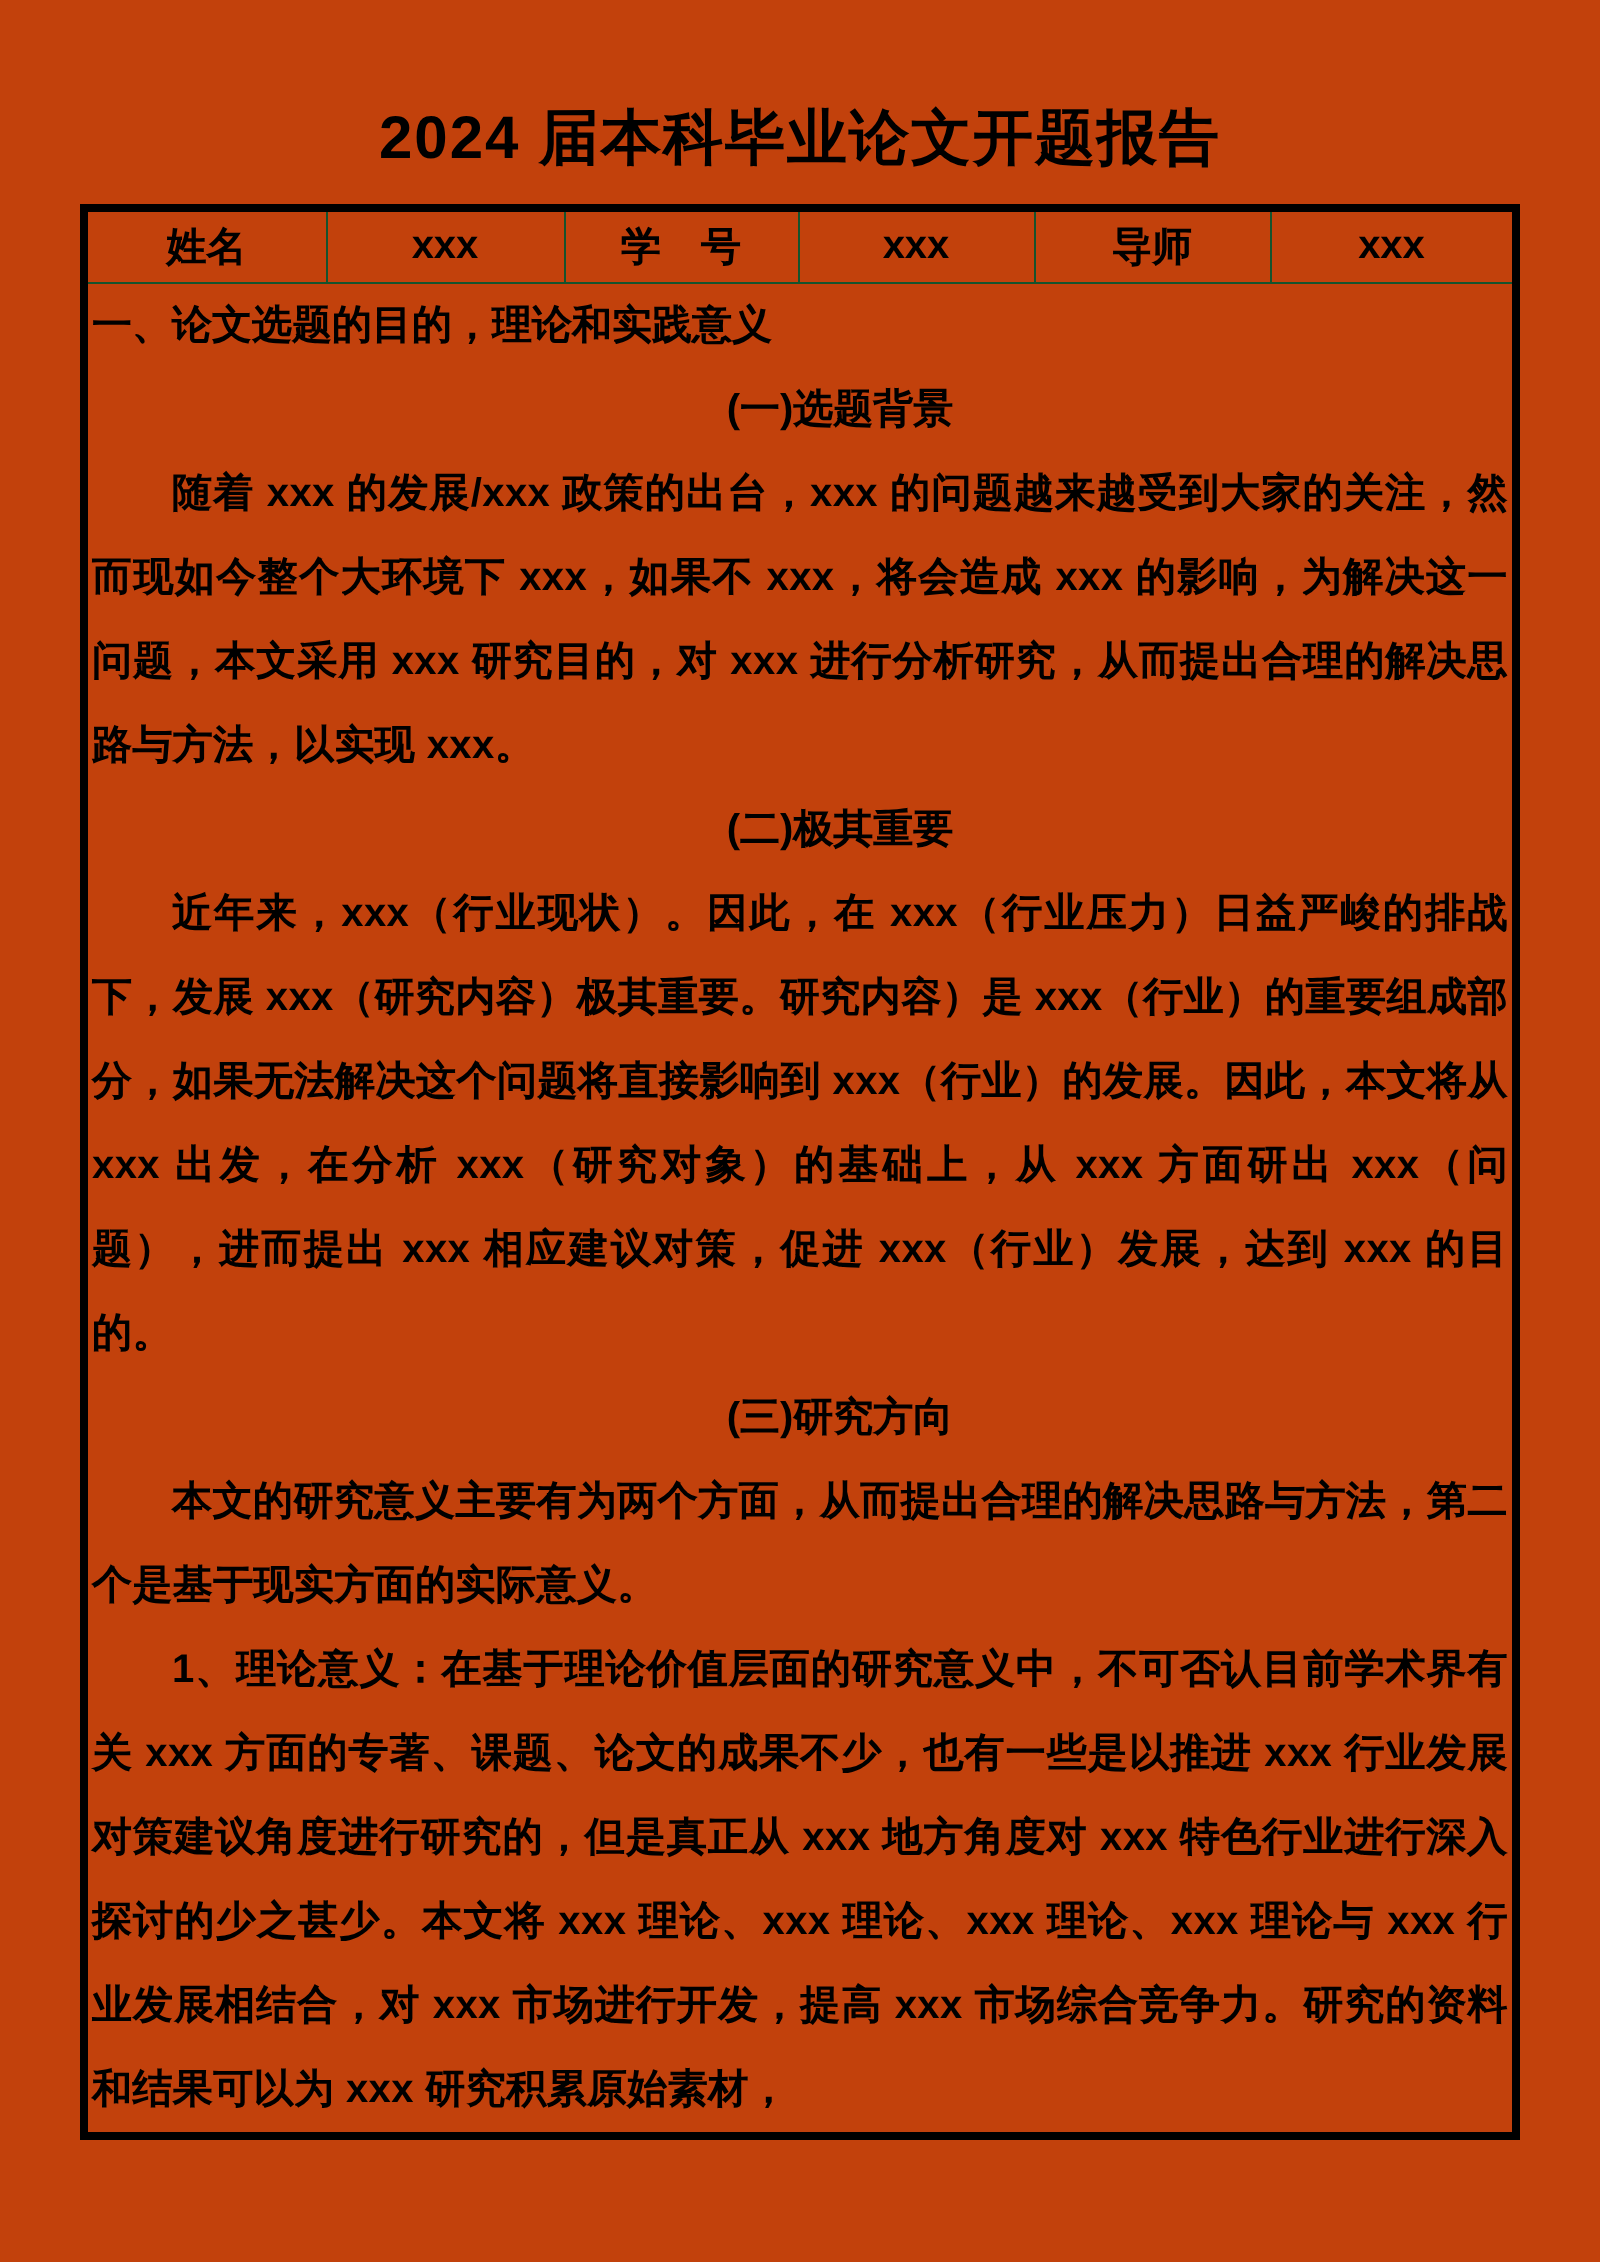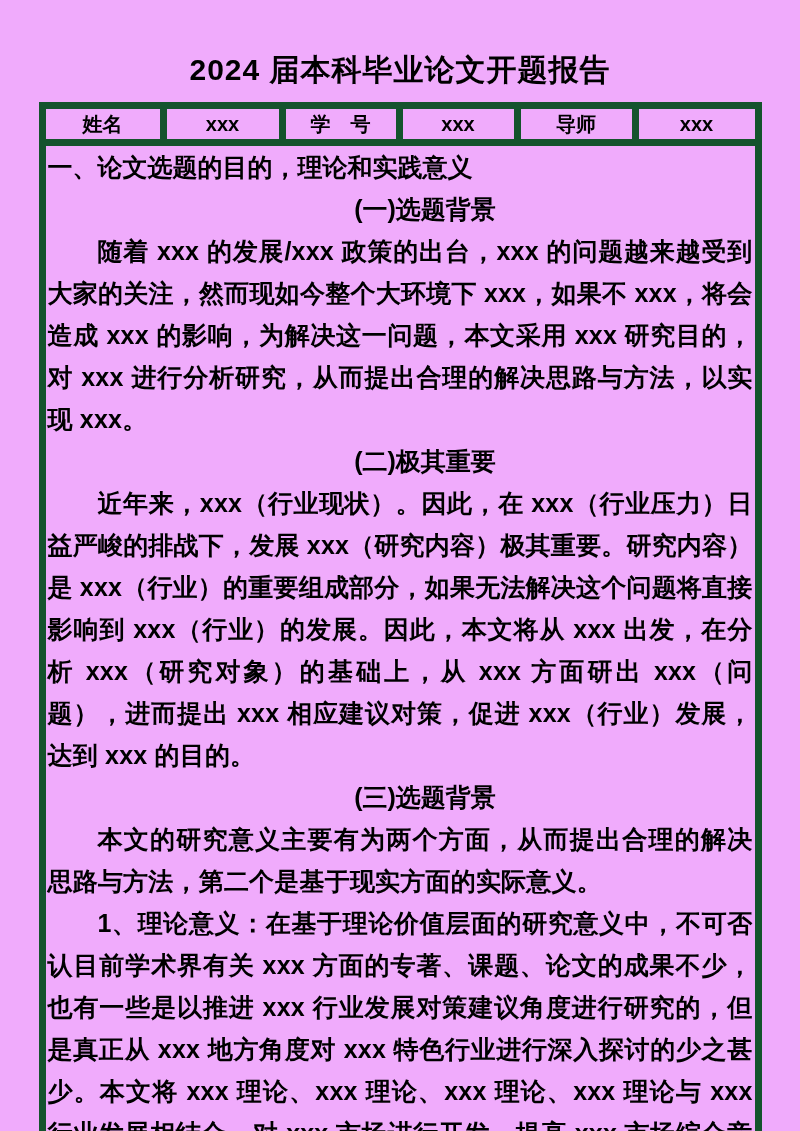--- a/index.html
+++ b/index.html
@@ -1,43 +1,43 @@
 <!DOCTYPE html>
 <html><head>
 <meta charset="utf-8">
 <style>
   * { margin:0; padding:0; box-sizing:border-box; }
   html,body { background:#e9e9e9; }
   .page {
-    width:800px; height:1131px; background:#f0abfc; margin:0 auto;
+    width:800px; height:1131px; background:#c2410c; margin:0 auto;
     position:relative; overflow:hidden; color:#000;
     font-family:"Liberation Sans","DejaVu Sans",sans-serif;
   }
   .doc-title {
     margin-top:50px; text-align:center;
     font-size:30px; font-weight:bold; letter-spacing:1px;
     line-height:40px;
   }
   table.form {
     width:716px; margin:12px auto 0 auto;
     border-collapse:collapse; table-layout:fixed;
     border:4px solid #000;
   }
   table.form td {
-    border:7px solid #14532d;
+    border:1px solid #14532d;
     height:37px; text-align:center; vertical-align:middle;
     font-size:20px; font-weight:bold; overflow:hidden;
     padding:0 2px;
   }
   td.topic-value { font-size:21px; letter-spacing:0.5px; }
   td.body-cell {
     height:838px; vertical-align:top; text-align:left;
     font-weight:normal; padding:2px 7px 0 7px;
   }
-  .body-cell .line { font-size:25px; line-height:42px; }
+  .body-cell .line { font-size:20px; line-height:42px; }
   .body-cell .sec-heading { font-weight:bold; text-align:left; }
   .body-cell .sub-heading { font-weight:bold; text-indent:2em; }
   .body-cell p.para {
     text-indent:2em; text-align:justify;
     letter-spacing:0.2px;
   }
 </style>
 </head>
 <body>
 
@@ -63,21 +63,21 @@
         <td>导师</td>
         <td>xxx</td>
       </tr>
       <tr>
         <td class="body-cell" colspan="6">
           <div class="line sec-heading">一、论文选题的目的，理论和实践意义</div>
           <div class="line sub-heading">(一)选题背景</div>
           <p class="line para">随着 xxx 的发展/xxx 政策的出台，xxx 的问题越来越受到大家的关注，然而现如今整个大环境下 xxx，如果不 xxx，将会造成 xxx 的影响，为解决这一问题，本文采用 xxx 研究目的，对 xxx 进行分析研究，从而提出合理的解决思路与方法，以实现 xxx。</p>
           <div class="line sub-heading">(二)极其重要</div>
           <p class="line para">近年来，xxx（行业现状）。因此，在 xxx（行业压力）日益严峻的排战下，发展 xxx（研究内容）极其重要。研究内容）是 xxx（行业）的重要组成部分，如果无法解决这个问题将直接影响到 xxx（行业）的发展。因此，本文将从 xxx 出发，在分析 xxx（研究对象）的基础上，从 xxx 方面研出 xxx（问题），进而提出 xxx 相应建议对策，促进 xxx（行业）发展，达到 xxx 的目的。</p>
-          <div class="line sub-heading">(三)选题背景</div>
+          <div class="line sub-heading">(三)研究方向</div>
           <p class="line para">本文的研究意义主要有为两个方面，从而提出合理的解决思路与方法，第二个是基于现实方面的实际意义。</p>
           <p class="line para">1、理论意义：在基于理论价值层面的研究意义中，不可否认目前学术界有关 xxx 方面的专著、课题、论文的成果不少，也有一些是以推进 xxx 行业发展对策建议角度进行研究的，但是真正从 xxx 地方角度对 xxx 特色行业进行深入探讨的少之甚少。本文将 xxx 理论、xxx 理论、xxx 理论、xxx 理论与 xxx 行业发展相结合，对 xxx 市场进行开发，提高 xxx 市场综合竞争力。研究的资料和结果可以为 xxx 研究积累原始素材，</p>
         </td>
       </tr>
     </tbody>
   </table>
 
 </div>
 
 </body></html>

